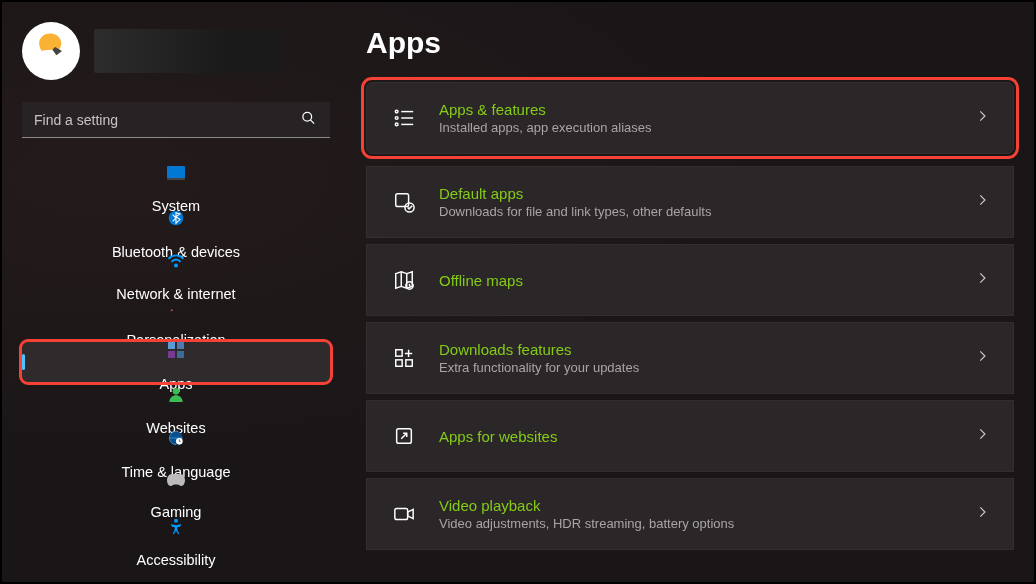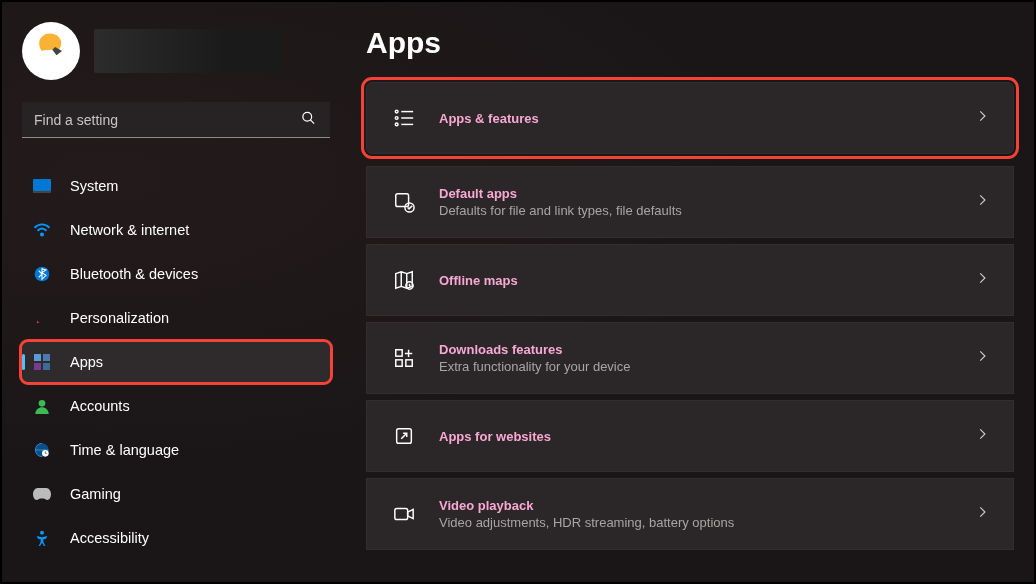--- a/index.html
+++ b/index.html
@@ -80,20 +80,21 @@
     .nav { display: flex; flex-direction: column; gap: 4px; }
     .nav-item {
       display: flex;
       align-items: center;
       height: 40px;
       padding: 0 10px;
       border-radius: 4px;
       gap: 18px;
       cursor: pointer;
       position: relative;
+      flex-direction: column;
     }
     .nav-item.selected {
       background: #2f2a2b;
     }
     .nav-item.selected::before {
       content: "";
       position: absolute;
       left: 0;
       top: 12px;
       width: 3px;
@@ -145,21 +146,21 @@
       border-radius: 6px;
       margin-bottom: 6px;
     }
     .card-icon {
       width: 26px;
       height: 26px;
       color: #ffffff;
       display:flex;align-items:center;justify-content:center;
     }
     .card-text { flex: 1; display: flex; flex-direction: column; gap: 2px; }
-    .card-title { font-size: 13px; color: #f9a8d4; font-weight: 700; }
+    .card-title { font-size: 15px; color: #84cc16; font-weight: 400; }
     .card-subtitle { font-size: 13px; color: #a9a5a5; }
     .chev { color: #cfcaca; }
   </style>
 </head>
 <body>
 
 <div class="container">
 
   <div class="sidebar">
     <div class="profile">
@@ -188,36 +189,36 @@
         <span class="nav-icon">
             <svg width="18" height="14" viewBox="0 0 18 14">
               <rect width="18" height="12" rx="1" fill="#0078d4"></rect>
               <rect y="12" width="18" height="2" fill="#444"></rect>
             </svg>
           </span>
         <span class="nav-label">System</span>
       </div>
       <div class="nav-item">
         <span class="nav-icon">
+            <svg width="16" height="16" viewBox="0 0 24 24">
+              <circle cx="12" cy="12" r="11" fill="#0078d4"></circle>
+              <path d="M12 4v16l6-6-6-4 6-4-6-2z M12 12l-5 5 M12 12l-5-5" stroke="#fff" stroke-width="1.6" fill="none"></path>
+            </svg>
+          </span>
+        <span class="nav-label">Bluetooth &amp; devices</span>
+      </div>
+      <div class="nav-item">
+        <span class="nav-icon">
             <svg width="18" height="14" viewBox="0 0 24 18" fill="none" stroke="#0099ff" stroke-width="2.5">
               <path d="M2 6c6-6 14-6 20 0"></path>
               <path d="M6 10c4-4 8-4 12 0"></path>
               <circle cx="12" cy="15" r="1.5" fill="#0099ff"></circle>
             </svg>
           </span>
         <span class="nav-label">Network &amp; internet</span>
-      </div>
-      <div class="nav-item">
-        <span class="nav-icon">
-            <svg width="16" height="16" viewBox="0 0 24 24">
-              <circle cx="12" cy="12" r="11" fill="#0078d4"></circle>
-              <path d="M12 4v16l6-6-6-4 6-4-6-2z M12 12l-5 5 M12 12l-5-5" stroke="#fff" stroke-width="1.6" fill="none"></path>
-            </svg>
-          </span>
-        <span class="nav-label">Bluetooth &amp; devices</span>
       </div>
       <div class="nav-item">
         <span class="nav-icon">
             <svg width="16" height="16" viewBox="0 0 24 24">
               <path d="M20 4l-12 12-4 4 4-4 12-12z" fill="#c88b5a"></path>
               <path d="M4 20l4-1-3-3z" fill="#d04040"></path>
             </svg>
           </span>
         <span class="nav-label">Personalization</span>
       </div>
@@ -232,21 +233,21 @@
           </span>
         <span class="nav-label">Apps</span>
       </div>
       <div class="nav-item">
         <span class="nav-icon">
             <svg width="16" height="16" viewBox="0 0 24 24" fill="#3cba54">
               <circle cx="12" cy="8" r="5"></circle>
               <path d="M2 24c0-6 5-10 10-10s10 4 10 10z"></path>
             </svg>
           </span>
-        <span class="nav-label">Accounts</span>
+        <span class="nav-label">Websites</span>
       </div>
       <div class="nav-item">
         <span class="nav-icon">
             <svg width="16" height="16" viewBox="0 0 24 24">
               <circle cx="12" cy="12" r="10" fill="#0b4f8a"></circle>
               <path d="M12 2a10 10 0 000 20M2 12h20" stroke="#3fa9f5" stroke-width="1" fill="none"></path>
               <circle cx="17" cy="17" r="5" fill="#fff"></circle>
               <path d="M17 14v3h2" stroke="#333" stroke-width="1" fill="none"></path>
             </svg>
           </span>
@@ -283,37 +284,38 @@
               <circle cx="4" cy="5" r="1.5"></circle>
               <line x1="9" y1="5" x2="22" y2="5"></line>
               <circle cx="4" cy="12" r="1.5"></circle>
               <line x1="9" y1="12" x2="22" y2="12"></line>
               <circle cx="4" cy="19" r="1.5"></circle>
               <line x1="9" y1="19" x2="22" y2="19"></line>
             </svg>
         </span>
         <div class="card-text">
           <div class="card-title">Apps &amp; features</div>
+          <div class="card-subtitle">Installed apps, app execution aliases</div>
         </div>
         <span class="chev"><svg width="14" height="14" viewBox="0 0 24 24" fill="none" stroke="currentColor" stroke-width="2">
               <polyline points="9 4 17 12 9 20"></polyline>
             </svg></span>
       </div>
 
       <div class="card">
         <span class="card-icon">
           <svg width="22" height="22" viewBox="0 0 24 24" fill="none" stroke="currentColor" stroke-width="1.6">
               <rect x="3" y="3" width="14" height="14" rx="2"></rect>
               <circle cx="18" cy="18" r="5"></circle>
               <path d="M16 18l1.5 1.5L21 16"></path>
             </svg>
         </span>
         <div class="card-text">
           <div class="card-title">Default apps</div>
-          <div class="card-subtitle">Defaults for file and link types, file defaults</div>
+          <div class="card-subtitle">Downloads for file and link types, other defaults</div>
         </div>
         <span class="chev"><svg width="14" height="14" viewBox="0 0 24 24" fill="none" stroke="currentColor" stroke-width="2">
               <polyline points="9 4 17 12 9 20"></polyline>
             </svg></span>
       </div>
 
       <div class="card">
         <span class="card-icon">
           <svg width="22" height="22" viewBox="0 0 24 24" fill="none" stroke="currentColor" stroke-width="1.6">
               <path d="M3 5l6-2 6 2 6-2v16l-6 2-6-2-6 2z"></path>
@@ -334,21 +336,21 @@
         <span class="card-icon">
           <svg width="22" height="22" viewBox="0 0 24 24" fill="none" stroke="currentColor" stroke-width="1.6">
               <rect x="3" y="3" width="7" height="7"></rect>
               <rect x="3" y="14" width="7" height="7"></rect>
               <rect x="14" y="14" width="7" height="7"></rect>
               <path d="M17 3v8M13 7h8"></path>
             </svg>
         </span>
         <div class="card-text">
           <div class="card-title">Downloads features</div>
-          <div class="card-subtitle">Extra functionality for your device</div>
+          <div class="card-subtitle">Extra functionality for your updates</div>
         </div>
         <span class="chev"><svg width="14" height="14" viewBox="0 0 24 24" fill="none" stroke="currentColor" stroke-width="2">
               <polyline points="9 4 17 12 9 20"></polyline>
             </svg></span>
       </div>
 
       <div class="card">
         <span class="card-icon">
           <svg width="22" height="22" viewBox="0 0 24 24" fill="none" stroke="currentColor" stroke-width="1.6">
               <rect x="4" y="4" width="16" height="16" rx="2"></rect>

